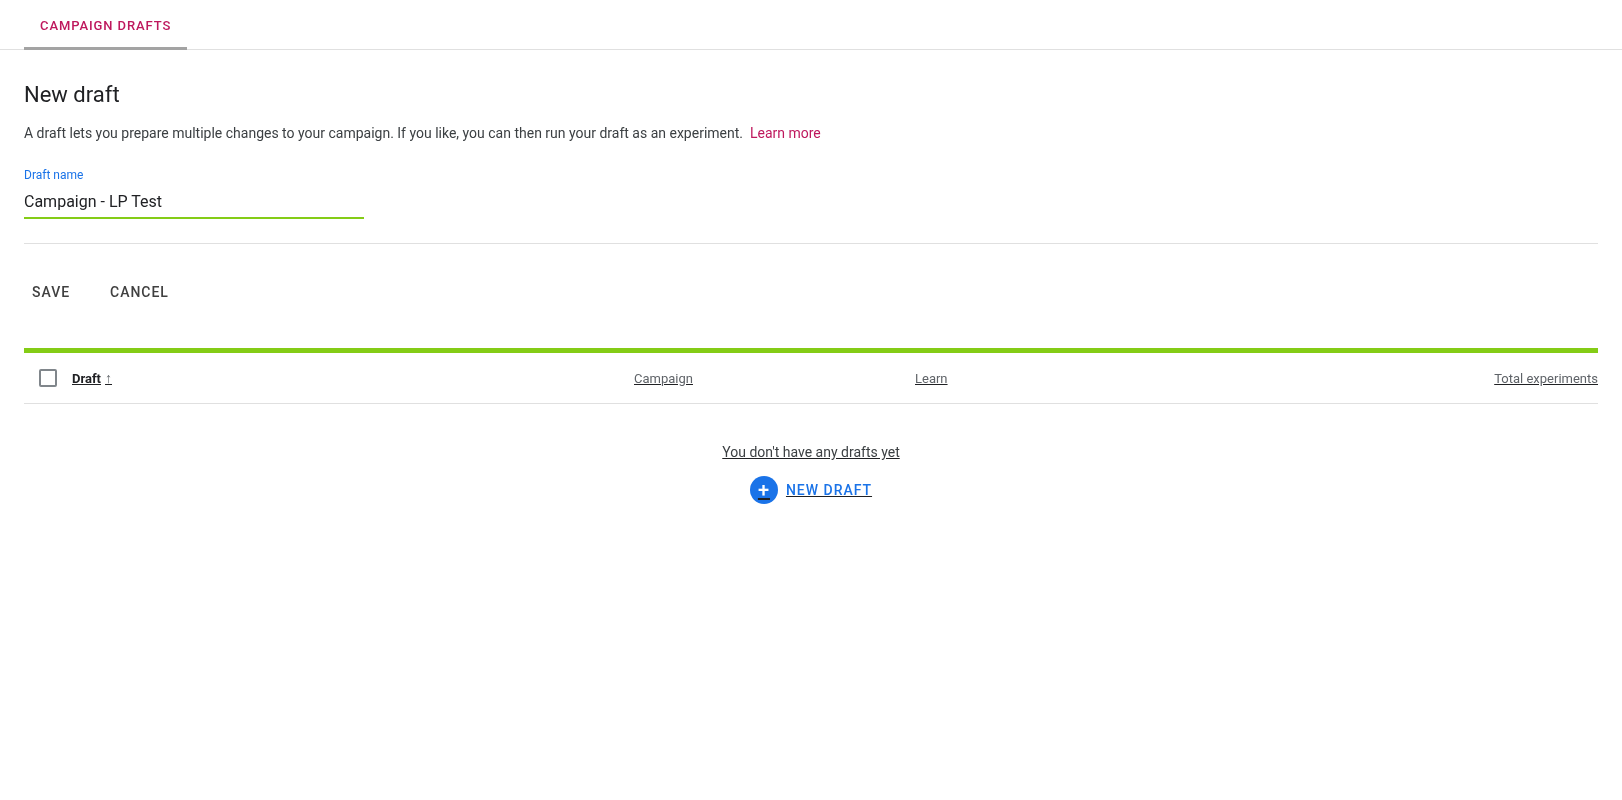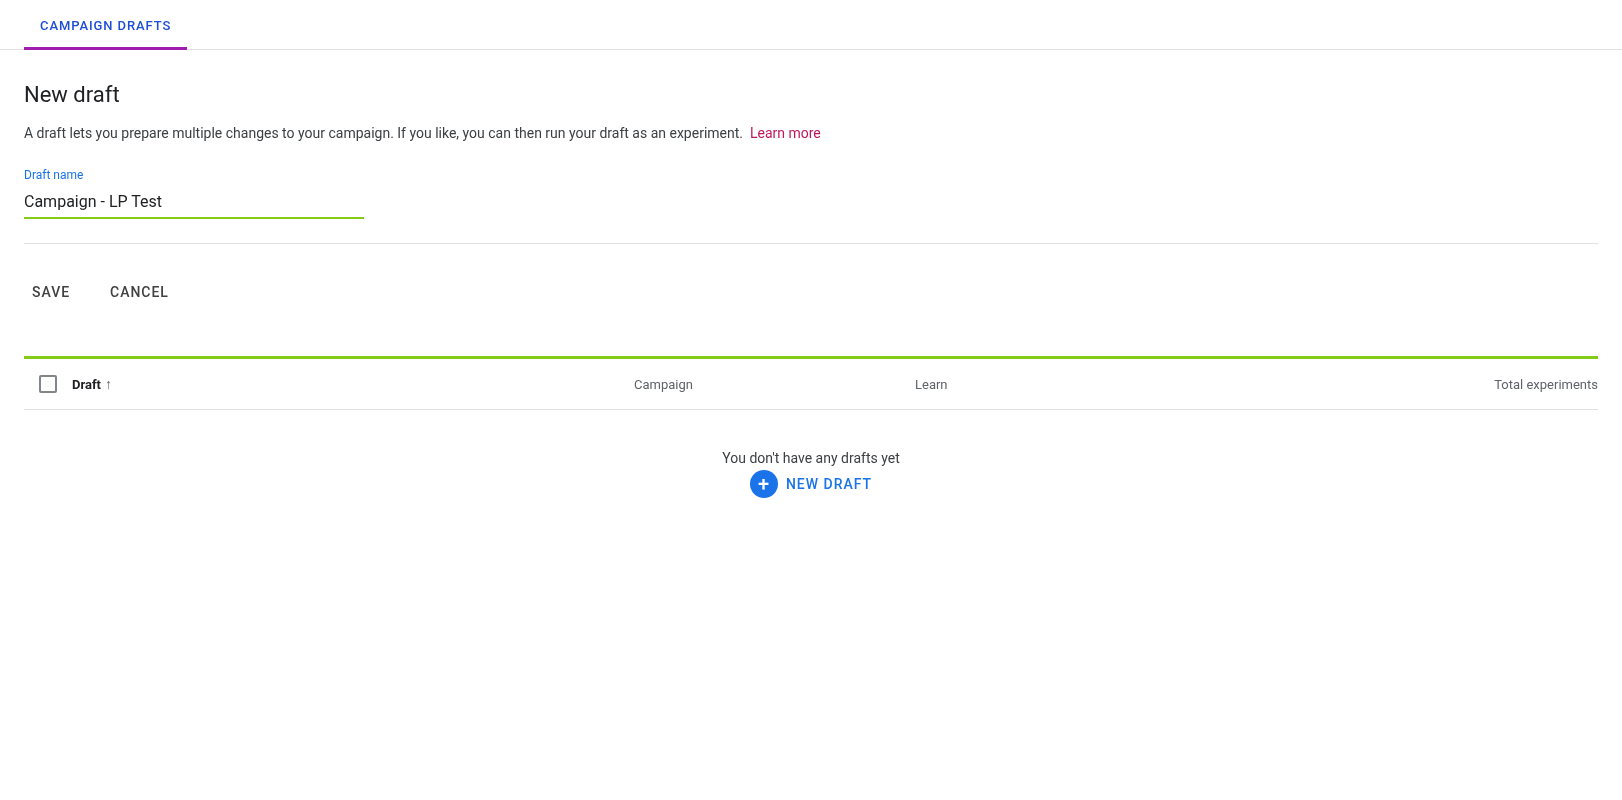--- a/index.html
+++ b/index.html
@@ -23,22 +23,22 @@
       font-size: 13px;
       font-weight: 500;
       letter-spacing: 0.07em;
       cursor: pointer;
       text-transform: uppercase;
       color: #80868b;
       border-bottom: 3px solid transparent;
       margin-bottom: -1px;
     }
     .tab.active {
-      color: #1d4ed8;
-      border-bottom: 3px solid #a21caf;
+      color: #be185d;
+      border-bottom: 3px solid #a3a3a3;
     }
 
     
     .main {
       padding: 32px 24px 0 24px;
     }
 
     .new-draft-title {
       font-size: 22px;
       font-weight: 400;
@@ -103,22 +103,23 @@
       letter-spacing: 0.07em;
       text-transform: uppercase;
       cursor: pointer;
       color: #404040;
       padding: 8px 8px;
       font-family: inherit;
     }
 
     
     .table-section {
-      border-top: 3px solid #84cc16;
-      margin-top: 24px;
+      border-top: 5px solid #84cc16;
+      margin-top: 16px;
+      text-decoration: underline;
     }
 
     .table-header {
       display: flex;
       align-items: center;
       padding: 16px 0;
       border-bottom: 1px solid #e0e0e0;
       color: #5f6368;
       font-size: 13px;
     }
@@ -167,21 +168,21 @@
       display: inline-block;
       font-size: 14px;
       color: #5f6368;
     }
 
     .empty-state {
       display: flex;
       flex-direction: column;
       align-items: center;
       padding: 40px 0 32px 0;
-      gap: 4px;
+      gap: 16px;
     }
 
     .empty-text {
       font-size: 14px;
       color: #3c4043;
     }
 
     .new-draft-btn {
       display: flex;
       align-items: center;

